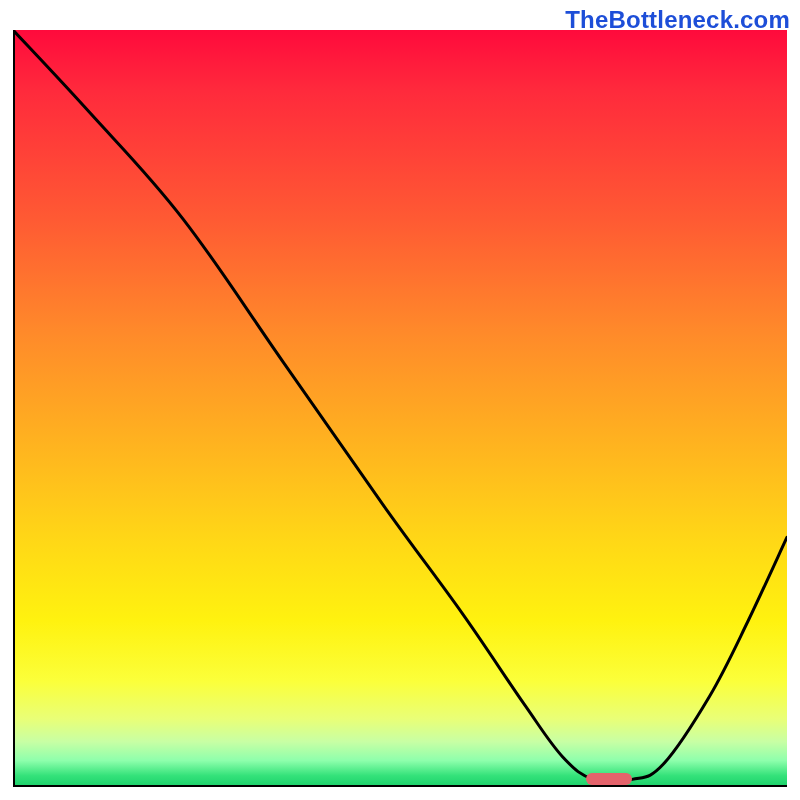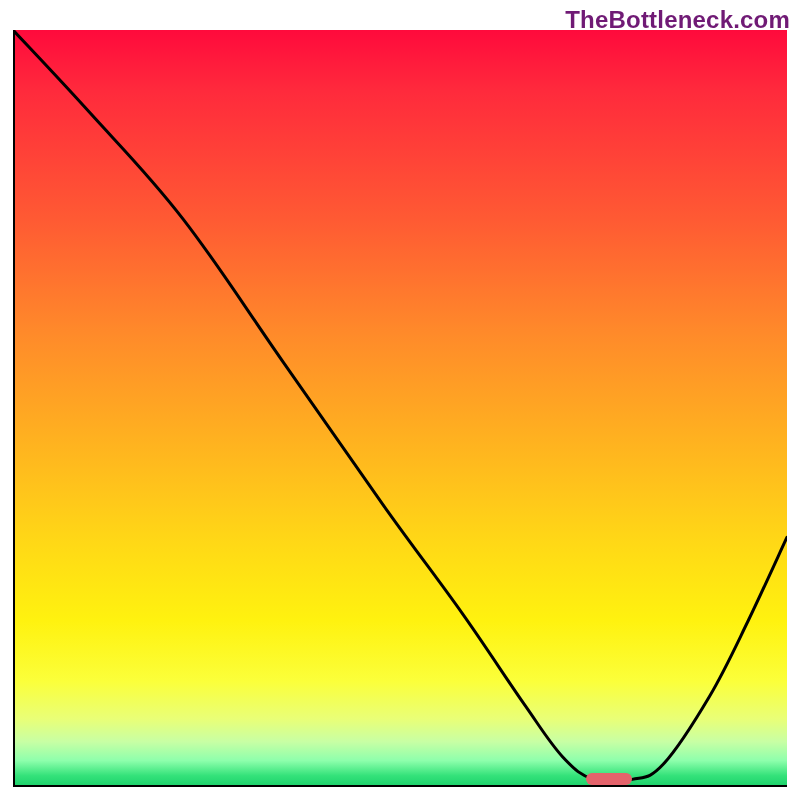--- a/index.html
+++ b/index.html
@@ -15,21 +15,21 @@
     width: 800px;
     height: 800px;
     background: #ffffff;
   }
   .watermark {
     position: absolute;
     top: 6px;
     right: 10px;
     font-size: 24px;
     font-weight: 600;
-    color: #701a75;
+    color: #1d4ed8;
     letter-spacing: 0.2px;
     z-index: 5;
   }
   .plot-area {
     position: absolute;
     left: 13px;
     top: 30px;
     width: 774px;
     height: 757px;
     box-sizing: border-box;

